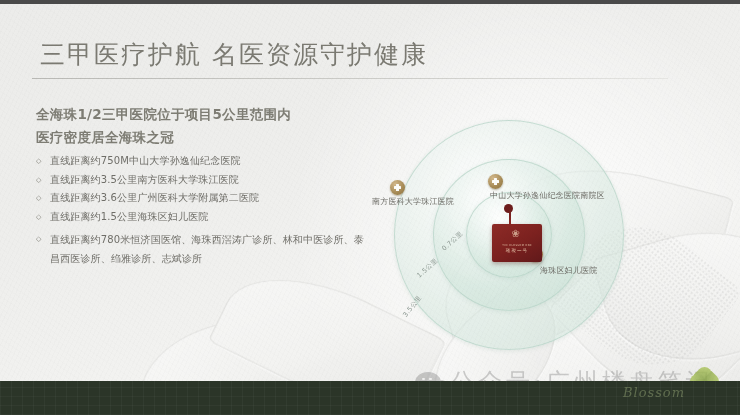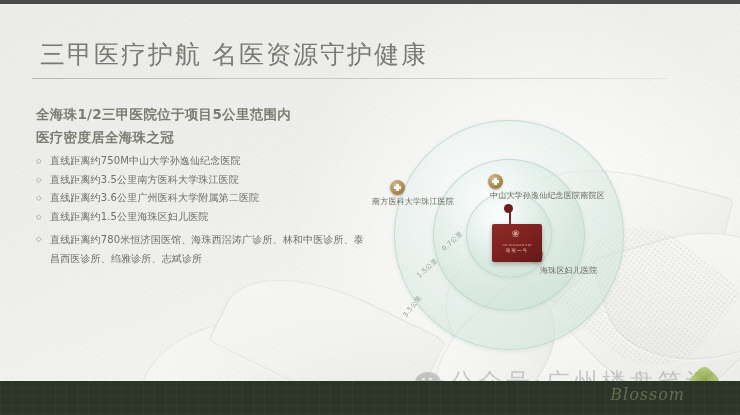--- a/index.html
+++ b/index.html
@@ -207,21 +207,21 @@
     position:absolute; left:0; top:381px; width:740px; height:34px;
     background:#2b3528;
     background-image:
       repeating-linear-gradient(0deg, rgba(255,255,255,.03) 0 1px, rgba(0,0,0,0) 1px 9px),
       repeating-linear-gradient(90deg, rgba(255,255,255,.035) 0 1px, rgba(0,0,0,0) 1px 11px);
     overflow:hidden;
   }
   .footer-script{
     position:absolute; right:55px; top:4px;
     font-family:"DejaVu Serif","Liberation Serif",serif;
-    font-style:italic; font-size:16px; color:#8a9a6e; opacity:.55;
+    font-style:italic; font-size:13px; color:#8a9a6e; opacity:.55;
     letter-spacing:1px;
   }
 </style>
 </head>
 <body>
 
 <div class="top-bar"></div>
 
 <div class="slide">
 

